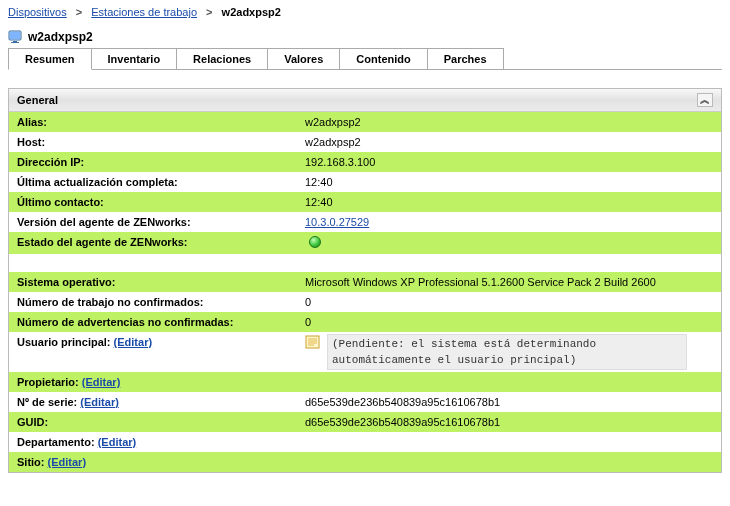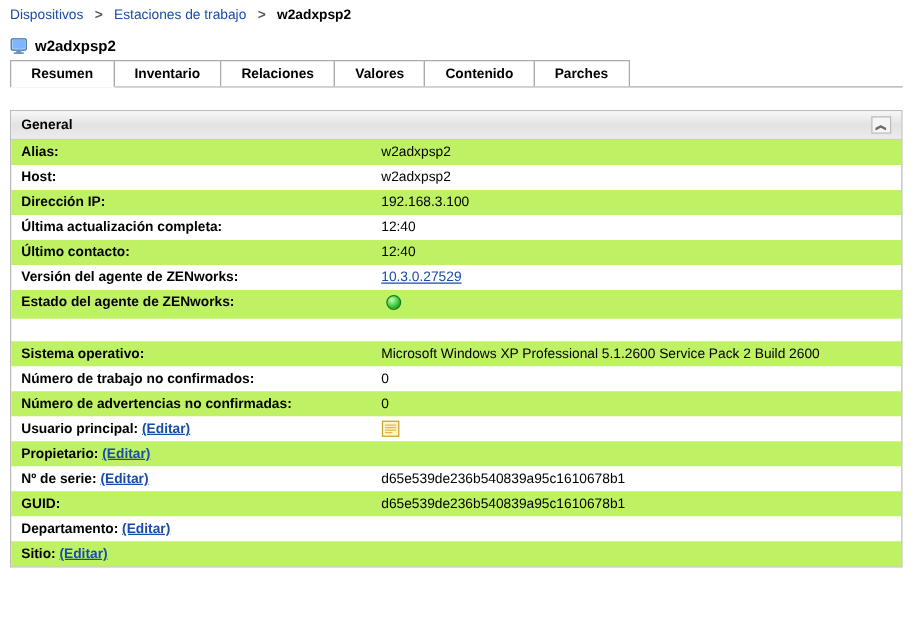--- a/index.html
+++ b/index.html
@@ -9,20 +9,21 @@
       background: #fff;
       color: #000;
       width: 730px;
     }
     .breadcrumb {
       padding: 6px 8px;
       font-size: 11px;
     }
     .breadcrumb a {
       color: #1a4ba8;
+      text-decoration: underline;
     }
     .breadcrumb .sep {
       color: #555;
       padding: 0 6px;
       font-weight: bold;
     }
     .breadcrumb .current {
       color: #000;
       font-weight: bold;
     }
@@ -229,20 +230,21 @@
       <span class="value pending-box">
         <span class="doc-icon">
           <svg width="16" height="14" viewBox="0 0 16 14">
             <rect x="1" y="1" width="13" height="12" fill="#fff6cc" stroke="#c9a22a"></rect>
             <line x1="3" y1="4" x2="12" y2="4" stroke="#e2b84a"></line>
             <line x1="3" y1="6" x2="12" y2="6" stroke="#e2b84a"></line>
             <line x1="3" y1="8" x2="12" y2="8" stroke="#e2b84a"></line>
             <line x1="3" y1="10" x2="9" y2="10" stroke="#e2b84a"></line>
           </svg>
         </span>
+        <span class="pending-text">(Pendiente: el sistema está determinando automáticamente el usuario principal)</span>
       </span>
     </div>
     <div class="row alt">
       <span class="label">
         <span>Propietario:</span>
         <a class="edit-link">(Editar)</a>
       </span>
       <span class="value"></span>
     </div>
     <div class="row">

